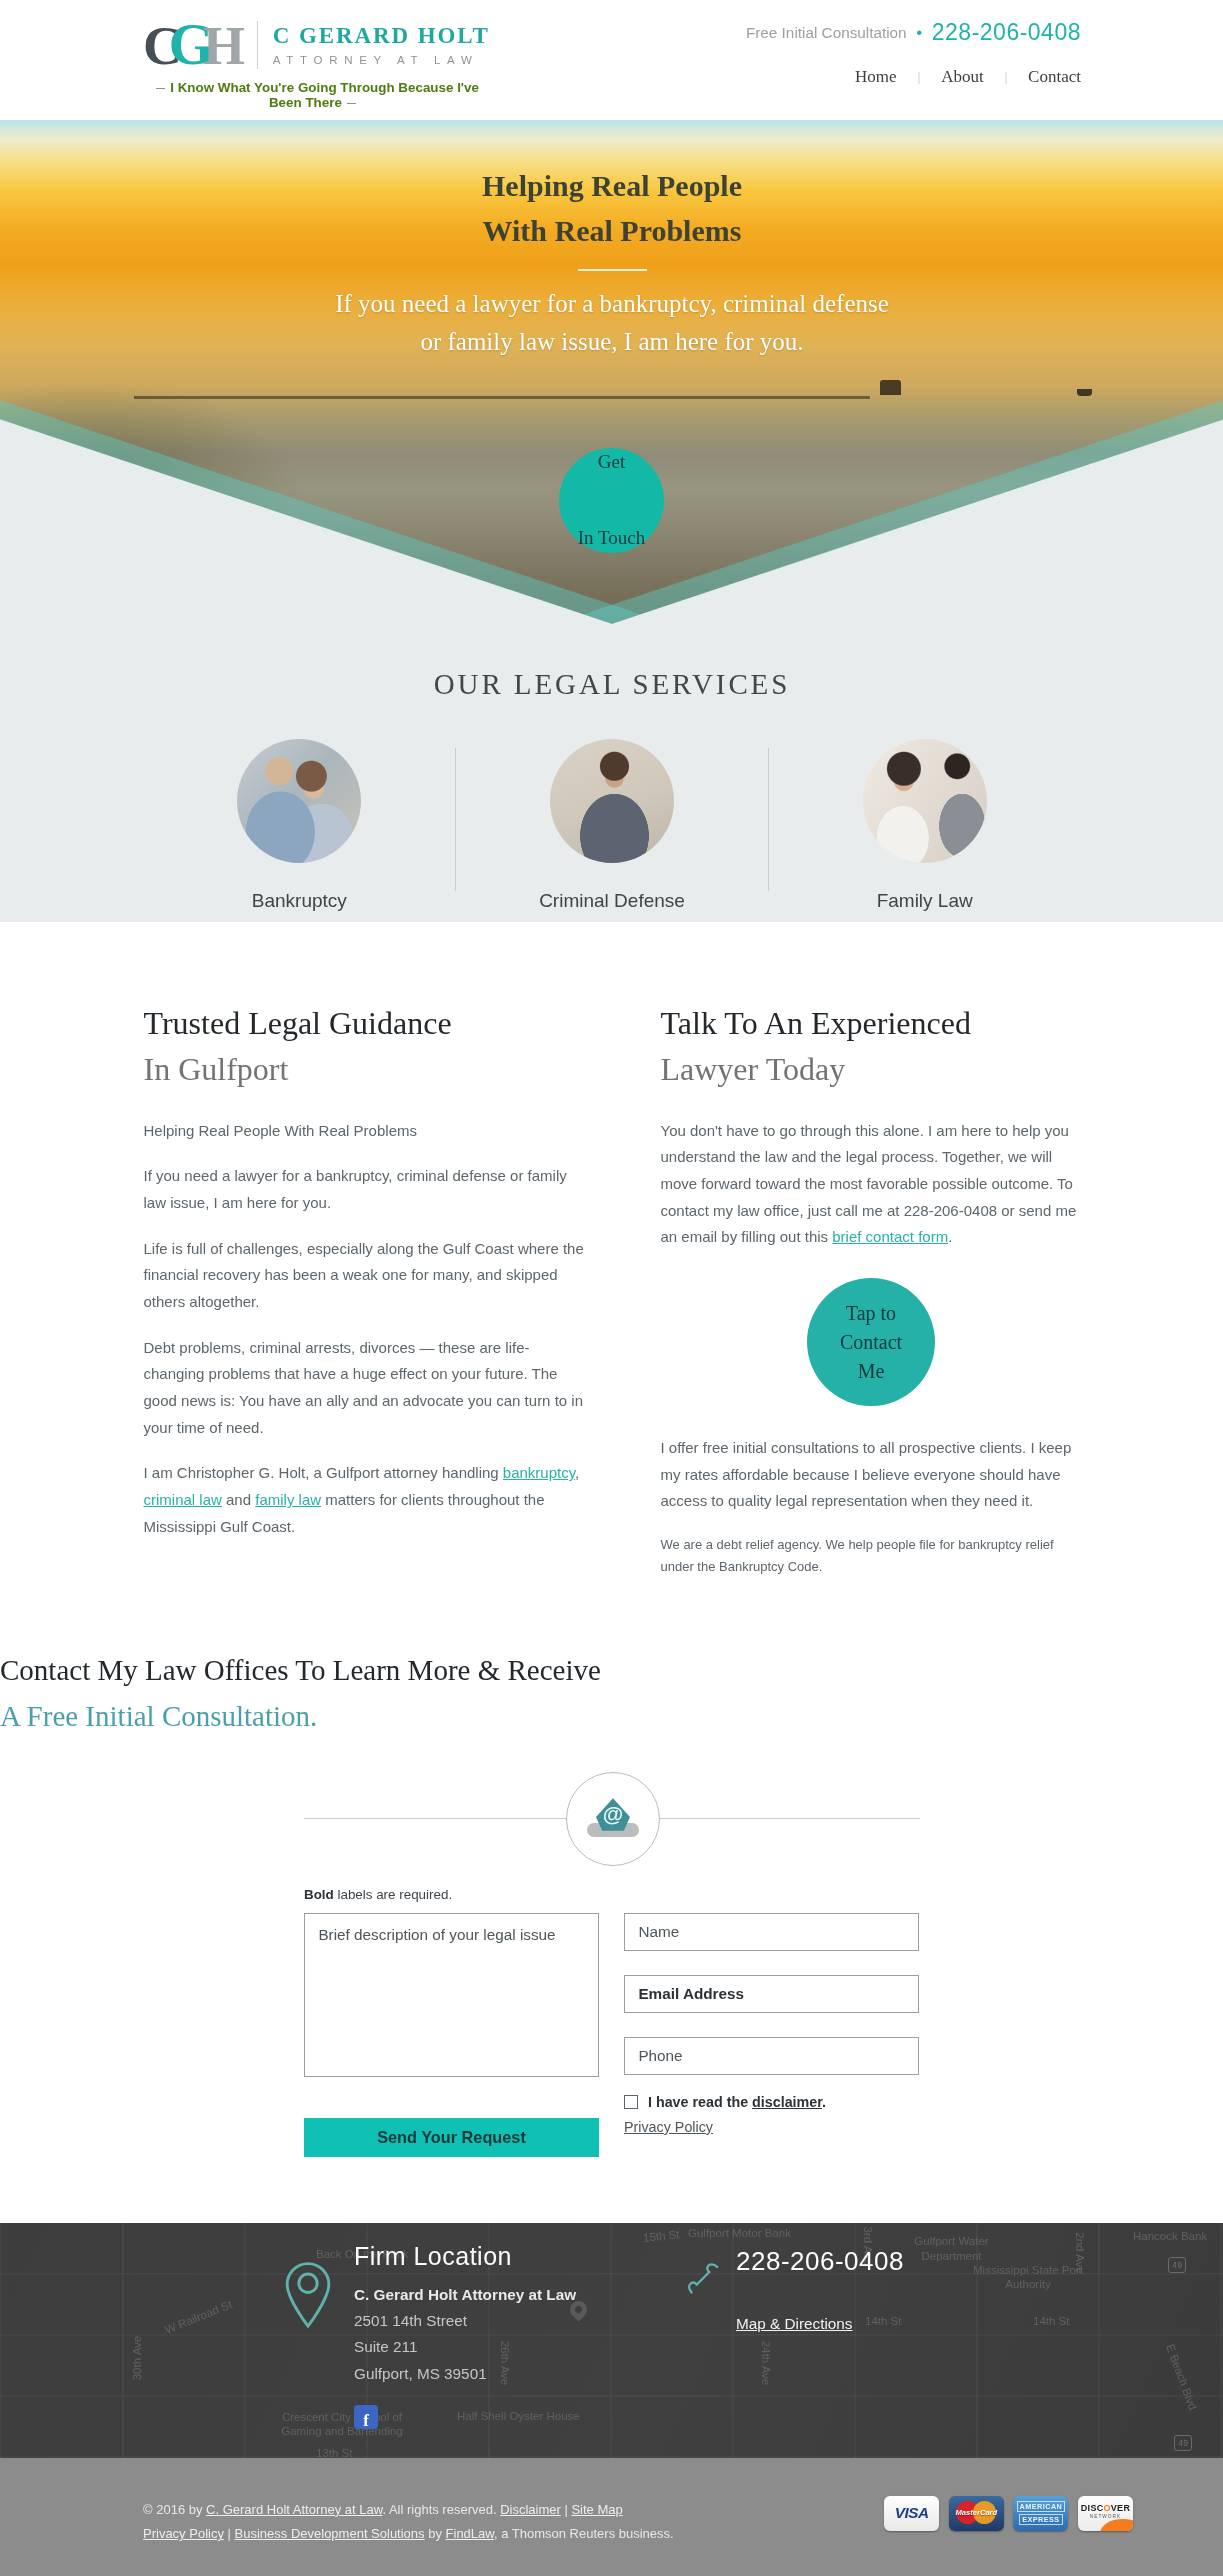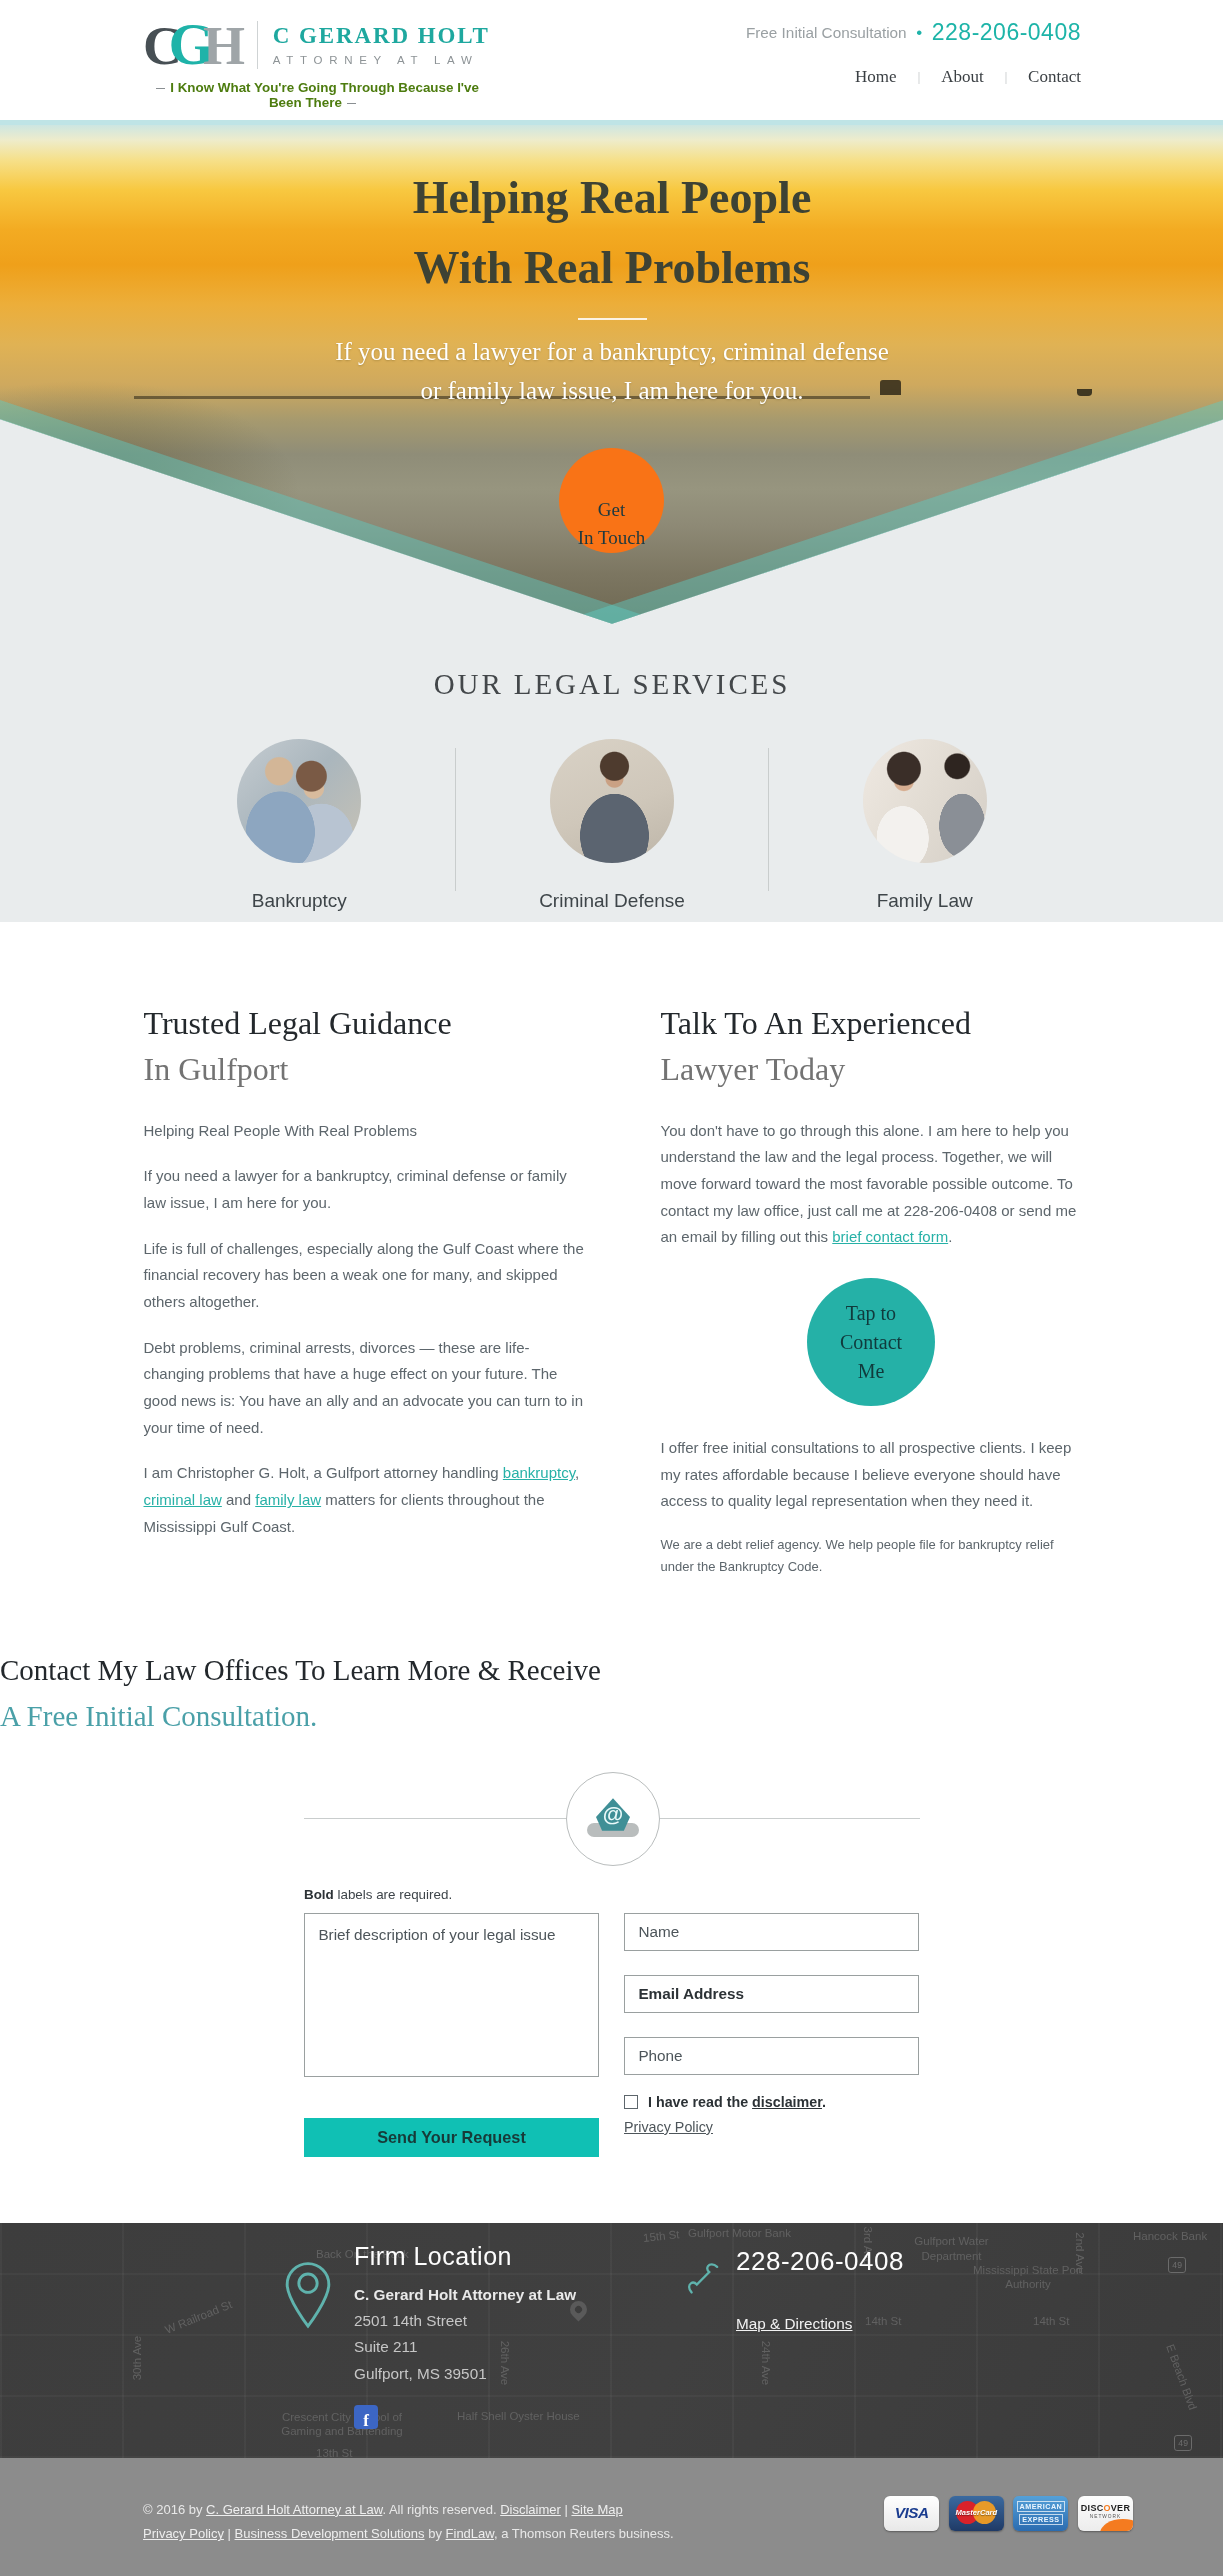--- a/index.html
+++ b/index.html
@@ -37,25 +37,25 @@
   .hero-band{position:absolute;width:688px;height:21px;background:rgba(94,205,196,0.45);}
   .hero-band.left{left:-5.7px;top:273px;transform:rotate(18.5deg);transform-origin:0 0;}
   .hero-band.right{right:-5.7px;top:273px;transform:rotate(-18.5deg);transform-origin:100% 0;}
   .hero-edge{position:absolute;width:688px;height:4.8px;background:rgba(140,236,228,0.75);}
   .hero-edge.left{left:-5.7px;top:292px;transform:rotate(18.5deg);transform-origin:0 0;}
   .hero-edge.right{right:-5.7px;top:292px;transform:rotate(-18.5deg);transform-origin:100% 0;}
   .pier{position:absolute;left:134px;top:271px;width:736px;height:2.9px;background:rgba(42,37,22,0.55);}
   .gazebo{position:absolute;left:880px;top:255px;width:21px;height:15.3px;background:rgba(38,33,20,0.8);border-radius:2.9px 2.9px 0 0;}
   .boat{position:absolute;left:1077px;top:264px;width:15.3px;height:7.6px;background:rgba(40,36,24,0.85);border-radius:0 0 3.8px 3.8px;}
   .hero-text{position:absolute;left:0;right:0;top:0;text-align:center;}
-  .hero-title{font-family:"Liberation Serif",serif;font-weight:bold;font-size:46px;line-height:1.52;color:#3d4234;margin-top:38px;}
+  .hero-title{font-family:"Liberation Serif",serif;font-weight:bold;font-size:30px;line-height:1.52;color:#3d4234;margin-top:38px;}
   .hero-divider{width:69px;height:1.9px;background:rgba(255,255,255,0.85);margin:15.3px auto 13.4px auto;}
   .hero-sub{font-family:"Liberation Serif",serif;font-size:25px;line-height:1.55;color:#ffffff;text-shadow:0 1px 1.9px rgba(60,50,10,0.25);}
-  .cta-circle{position:absolute;left:559px;top:323px;width:105px;height:105px;border-radius:50%;background:#f97316;
-    display:flex;flex-direction:column;align-items:center;justify-content:flex-end;font-family:"Liberation Serif",serif;
+  .cta-circle{position:absolute;left:559px;top:323px;width:105px;height:105px;border-radius:50%;background:#14b8a6;
+    display:flex;flex-direction:column;align-items:center;justify-content:space-between;font-family:"Liberation Serif",serif;
     font-size:19px;color:#1c3940;line-height:1.5;cursor:pointer;}
 
   
   .services{background:#e9eced;height:298px;}
   .services-heading{text-align:center;font-family:"Liberation Serif",serif;font-size:29px;letter-spacing:2.9px;color:#43474a;padding-top:44px;}
   .services-row{width:937px;margin:38px auto 0 auto;display:flex;align-items:flex-start;}
   .service-item{flex:1;text-align:center;}
   .service-sep{width:1px;height:143px;background:#c9cdcd;margin-top:9.6px;}
   .service-photo{width:124px;height:124px;border-radius:50%;margin:0 auto;}
   .photo-bankruptcy{background:

